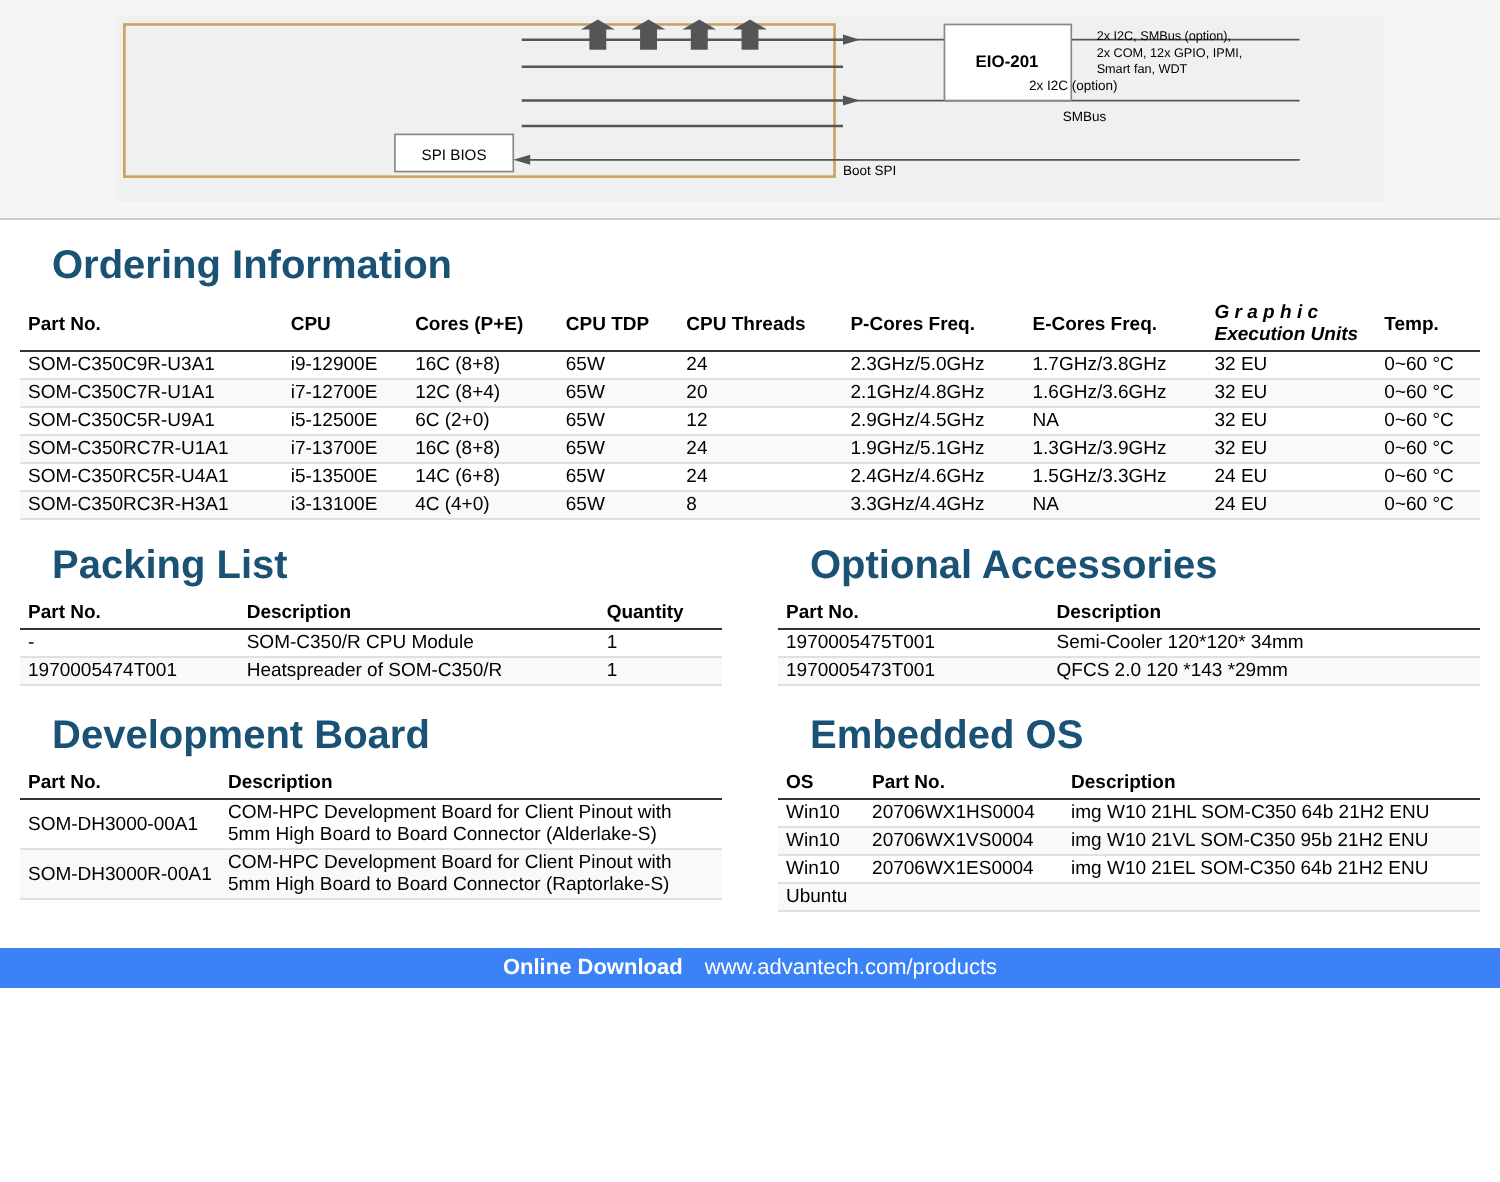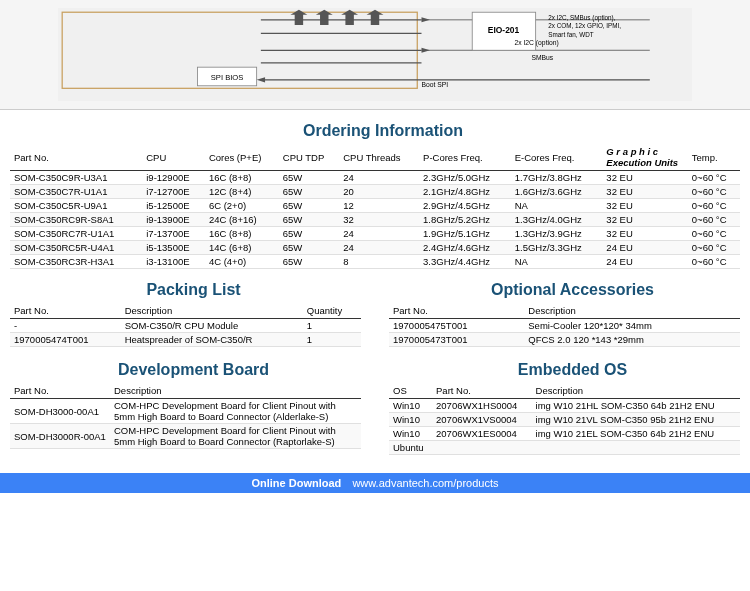--- a/index.html
+++ b/index.html
@@ -25,38 +25,37 @@
       height: 100%;
     }
 
     
     .content {
       padding: 6px 10px;
     }
 
     
     .section-title {
-      font-size: 16px;
+      font-size: 20px;
       font-weight: bold;
       color: #1a5276;
       margin: 6px 0 4px 16px;
       border-bottom: none;
-      text-align: center;
     }
 
     
     table {
       width: 100%;
       border-collapse: collapse;
       font-size: 9.5px;
       margin-bottom: 6px;
     }
     table th {
       background: #fff;
-      font-weight: normal;
+      font-weight: bold;
       text-align: left;
       padding: 2px 4px;
       border-bottom: 1px solid #333;
       white-space: nowrap;
     }
     table td {
       padding: 1px 4px;
       border-bottom: 1px solid #e0e0e0;
       white-space: nowrap;
     }
@@ -186,31 +185,20 @@
             <td>i5-12500E</td>
             <td>6C (2+0)</td>
             <td>65W</td>
             <td>12</td>
             <td>2.9GHz/4.5GHz</td>
             <td>NA</td>
             <td>32 EU</td>
             <td>0~60 °C</td>
           </tr>
           <tr>
-            <td>SOM-C350RC9R-S8A1</td>
-            <td>i9-13900E</td>
-            <td>24C (8+16)</td>
-            <td>65W</td>
-            <td>32</td>
-            <td>1.8GHz/5.2GHz</td>
-            <td>1.3GHz/4.0GHz</td>
-            <td>32 EU</td>
-            <td>0~60 °C</td>
-          </tr>
-          <tr>
             <td>SOM-C350RC7R-U1A1</td>
             <td>i7-13700E</td>
             <td>16C (8+8)</td>
             <td>65W</td>
             <td>24</td>
             <td>1.9GHz/5.1GHz</td>
             <td>1.3GHz/3.9GHz</td>
             <td>32 EU</td>
             <td>0~60 °C</td>
           </tr>

